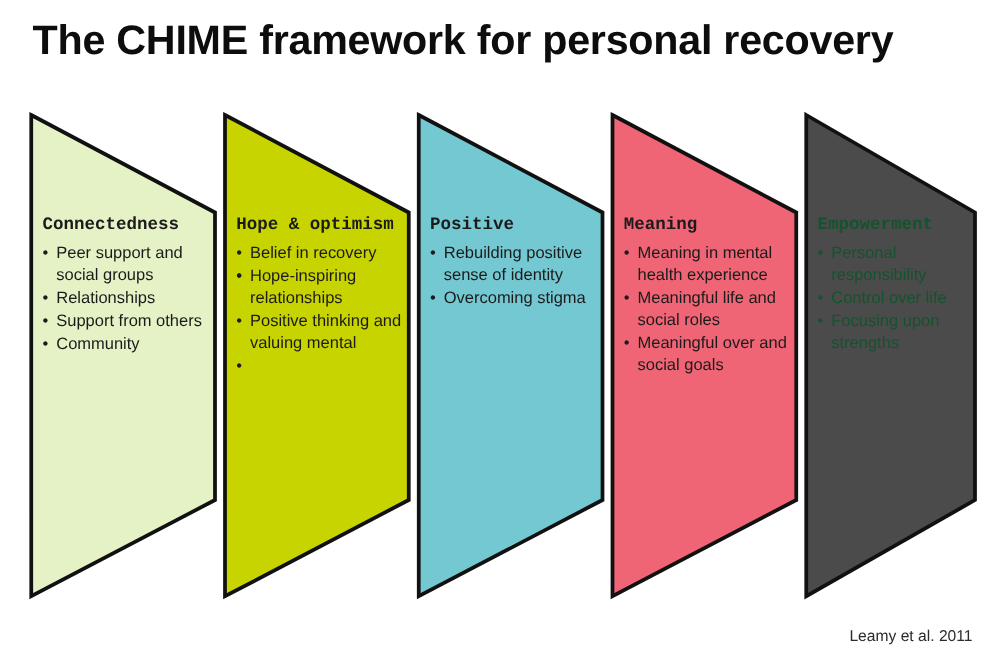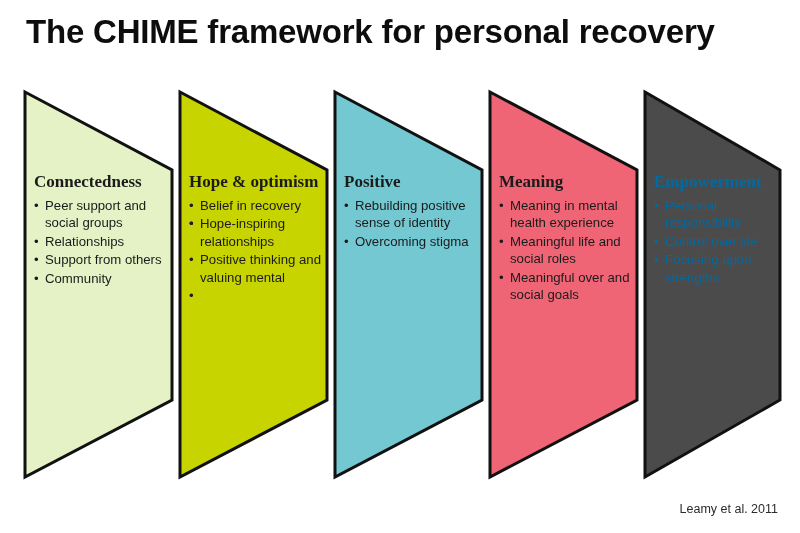--- a/index.html
+++ b/index.html
@@ -48,25 +48,25 @@
     stroke-width: 3;
     stroke-linejoin: miter;
   }
 
   .panel-text {
     position: absolute;
     box-sizing: border-box;
   }
 
   .panel-heading {
-    font-size: 17px;
+    font-size: 14px;
     font-weight: bold;
     line-height: 1.15;
     margin: 0 0 5px 0;
-    font-family: Liberation Serif, serif;
+    font-family: Liberation Mono, monospace;
   }
 
   .panel-list {
     list-style: none;
     margin: 0;
     padding: 0;
   }
 
   .panel-list li {
     font-size: 13.2px;
@@ -139,21 +139,21 @@
 
   <div class="panel-text" style="left: 499px; top: 172px; width: 136px; color: rgb(27, 27, 27);">
     <div class="panel-heading">Meaning</div>
     <ul class="panel-list">
       <li><span class="bullet-dot">•</span><span>Meaning in mental health experience</span></li>
       <li><span class="bullet-dot">•</span><span>Meaningful life and social roles</span></li>
       <li><span class="bullet-dot">•</span><span>Meaningful over and social goals</span></li>
     </ul>
   </div>
 
-  <div class="panel-text" style="left: 654px; top: 172px; width: 120px; color: #0369a1;">
+  <div class="panel-text" style="left: 654px; top: 172px; width: 120px; color: #14532d;">
     <div class="panel-heading">Empowerment</div>
     <ul class="panel-list">
       <li><span class="bullet-dot">•</span><span>Personal responsibility</span></li>
       <li><span class="bullet-dot">•</span><span>Control over life</span></li>
       <li><span class="bullet-dot">•</span><span>Focusing upon strengths</span></li>
     </ul>
   </div>
 
   <div id="citation" style="color: rgb(43, 43, 43);">Leamy et al. 2011</div>
 

